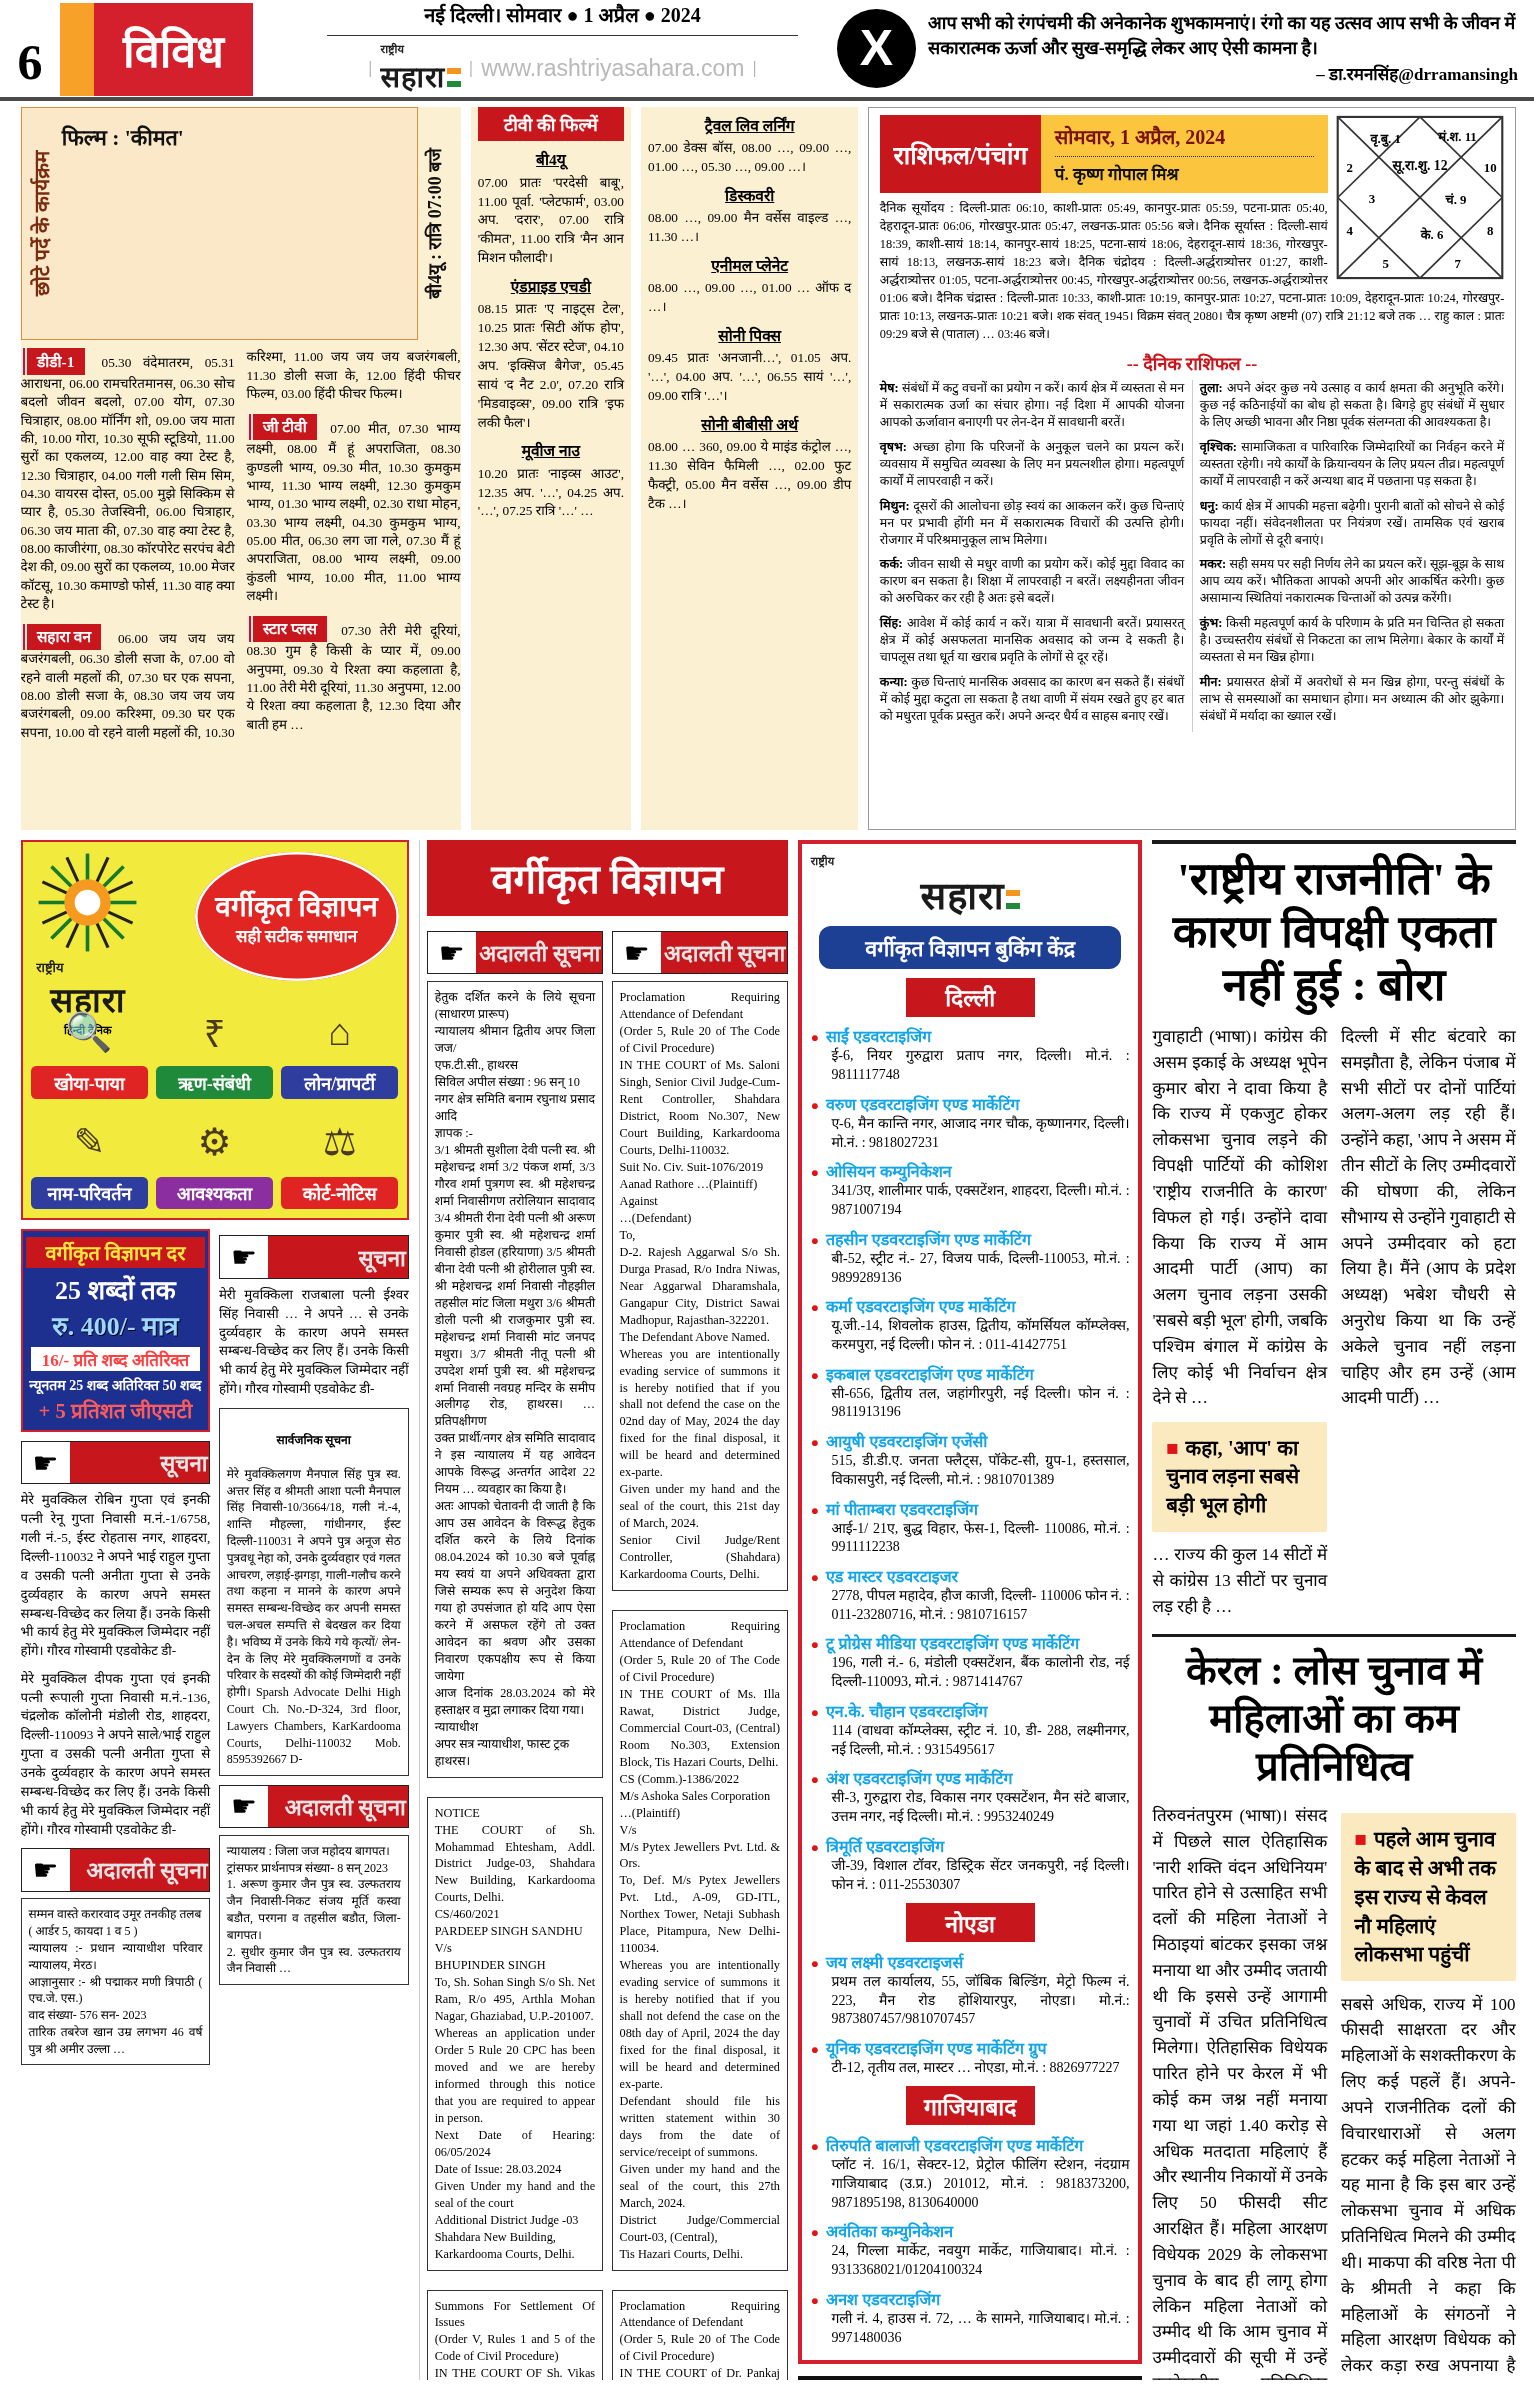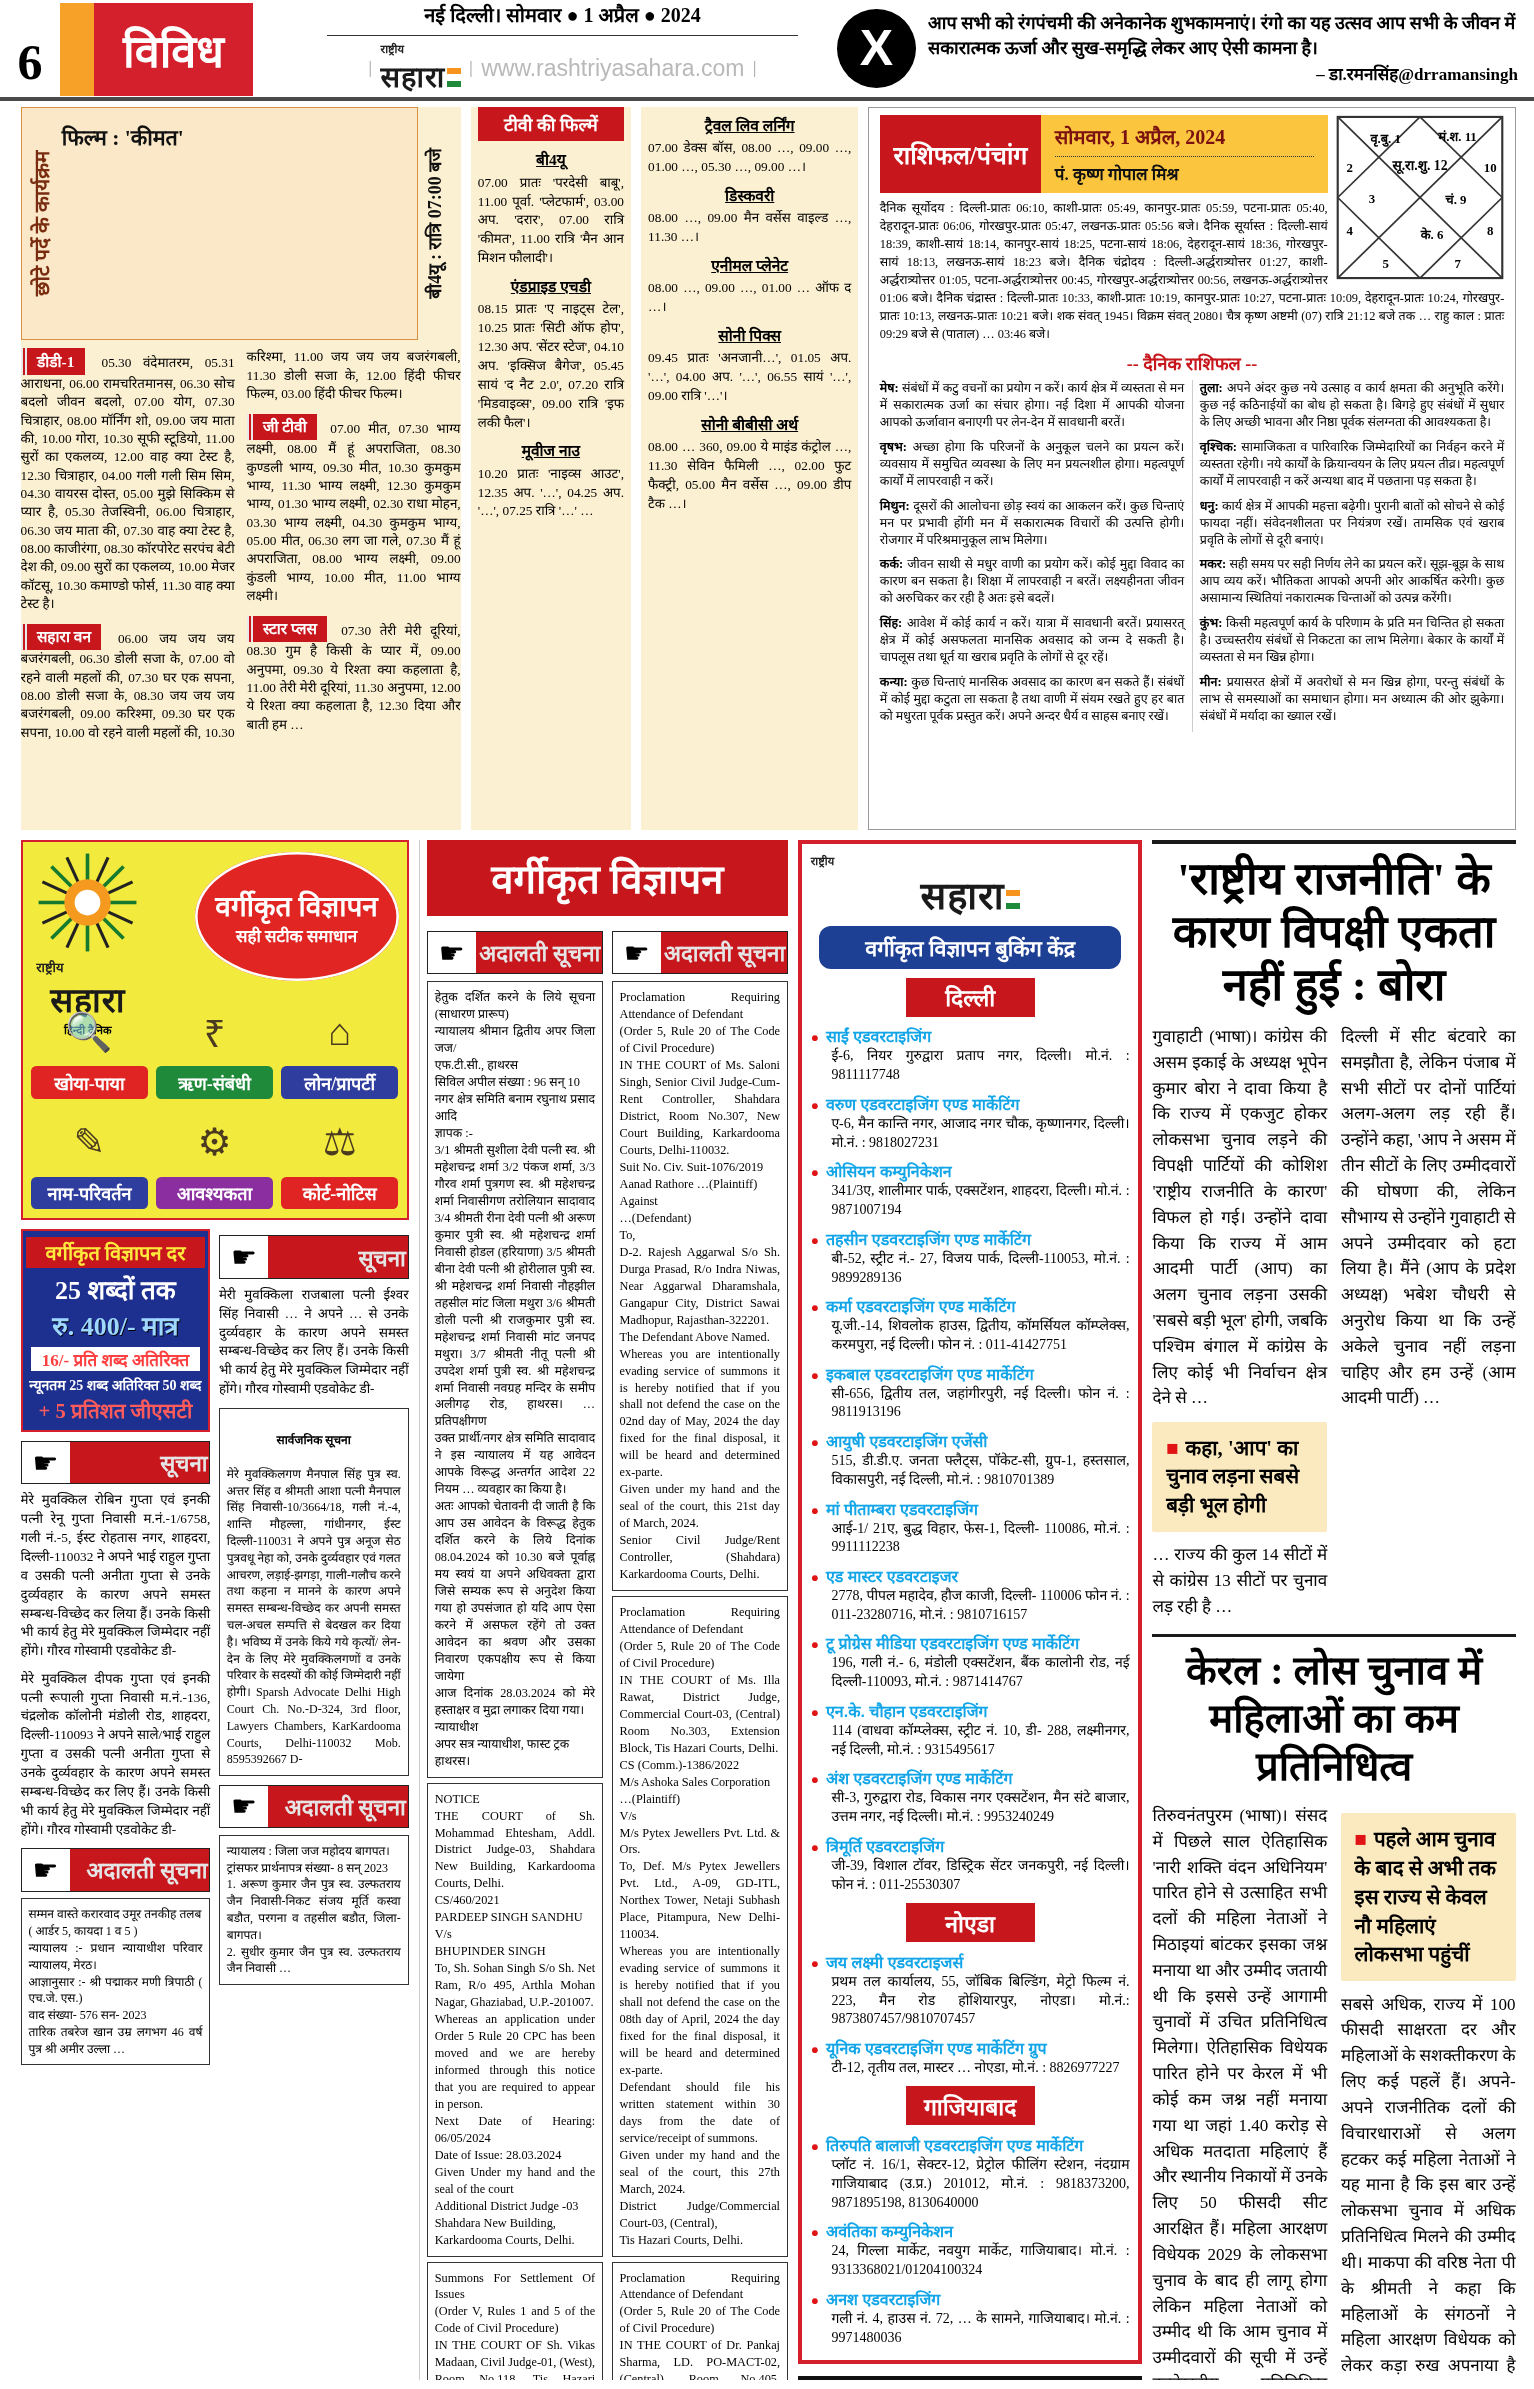--- a/index.html
+++ b/index.html
@@ -98,21 +98,21 @@
   .nhead .hand{width:48px;display:flex;align-items:center;justify-content:center;font-size:29px}
   .nhead .hlbl{flex:1;background:#c8161d;color:#e5e5e5;font-weight:800;font-size:22.3px;text-align:right;padding:5.2px 1.7px}
   .ntxt{font-size:13.3px;line-height:1.42;text-align:justify;margin-bottom:8.6px}
   .nbox{border:1.7px solid #333;padding:6.9px;font-size:12px;line-height:1.4;text-align:justify;margin-bottom:8.6px;white-space:pre-line}
   .nbox .bt{display:block;text-align:center;font-weight:800}
 
   
   .bbanner{background:#c8161d;color:#fff;font-weight:800;font-size:40px;text-align:center;padding:10.3px 3.4px;margin-bottom:8.6px}
   .bcols{display:flex;gap:8.6px}
   .bcol{flex:1}
-  .court{border:1.7px solid #333;padding:6.9px;font-size:12.3px;line-height:1.38;text-align:justify;margin-bottom:5px;white-space:pre-line}
+  .court{border:1.7px solid #333;padding:6.9px;font-size:12.3px;line-height:1.38;text-align:justify;margin-bottom:19px;white-space:pre-line}
 
   
   .bookbox{border:4.3px solid #d41f2c;padding:8.6px 8.6px 5.2px;min-height:1210px}
   .booklogo{text-align:center}
   .booklogo .bname{font-size:38px}
   .booktitle{background:#1d3f94;color:#fff;font-weight:800;font-size:21.5px;text-align:center;border-radius:12px;padding:6.9px 5.2px;margin:6.9px 8.6px}
   .regionchip{background:#c8161d;color:#fff;font-weight:800;font-size:23px;text-align:center;width:129px;margin:8.6px auto;padding:3.4px}
   .agency{margin-bottom:7.7px}
   .aname{font-weight:800;font-size:16px;color:#12a5e8;font-family:"Liberation Sans",sans-serif}
   .aname .dot{color:#e01414;margin-right:6.9px;font-size:13.7px}

